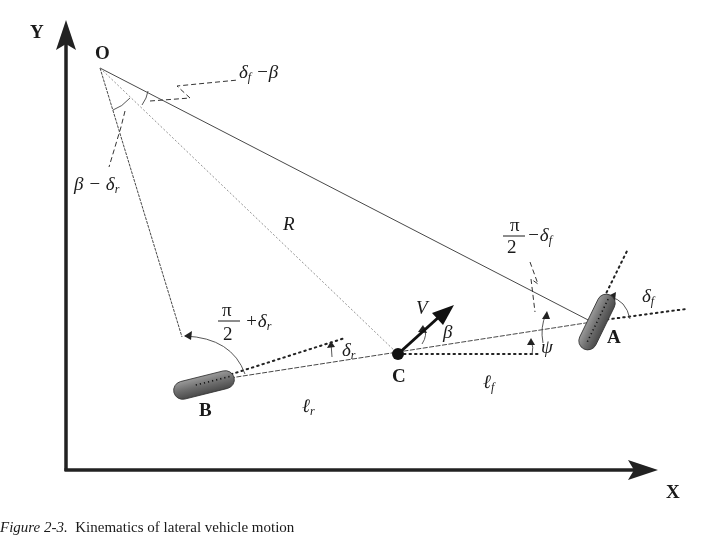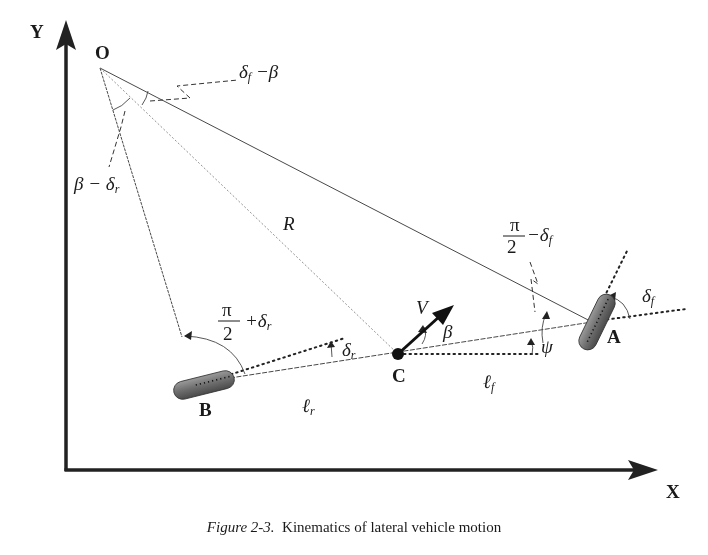--- a/index.html
+++ b/index.html
@@ -2,21 +2,21 @@
 <html><head>
 <meta charset="utf-8">
 <style>
   html, body { margin: 0; padding: 0; background: #ffffff; }
   body { width: 708px; height: 555px; position: relative; overflow: hidden; }
   #fig { position: absolute; left: 0; top: 0; }
   .lbl-bold { font-family: "Liberation Serif", serif; font-weight: bold; font-size: 19px; fill: #1a1a1a; }
   .lbl-it { font-family: "Liberation Serif", serif; font-style: italic; font-size: 19px; fill: #1a1a1a; }
   .lbl-rm { font-family: "Liberation Serif", serif; font-size: 19px; fill: #1a1a1a; }
   .lbl-sub { font-family: "Liberation Serif", serif; font-style: italic; font-size: 12px; fill: #1a1a1a; }
-  .caption { position: absolute; left: 0; width: 708px; top: 519px; text-align: center;
+  .caption { position: absolute; left: 0; width: 708px; top: 519px; text-align: left;
              font-family: "Liberation Serif", serif; font-size: 15px; color: #1a1a1a; }
   .caption .fig-no { font-style: italic; }
 </style>
 </head>
 <body>
 
 <svg id="fig" width="708" height="555" viewBox="0 0 708 555" xmlns="http://www.w3.org/2000/svg">
   <defs>
     <linearGradient id="wheelGrad" x1="0" y1="0" x2="0" y2="1">
       <stop offset="0" stop-color="#9a9a9a"></stop>

